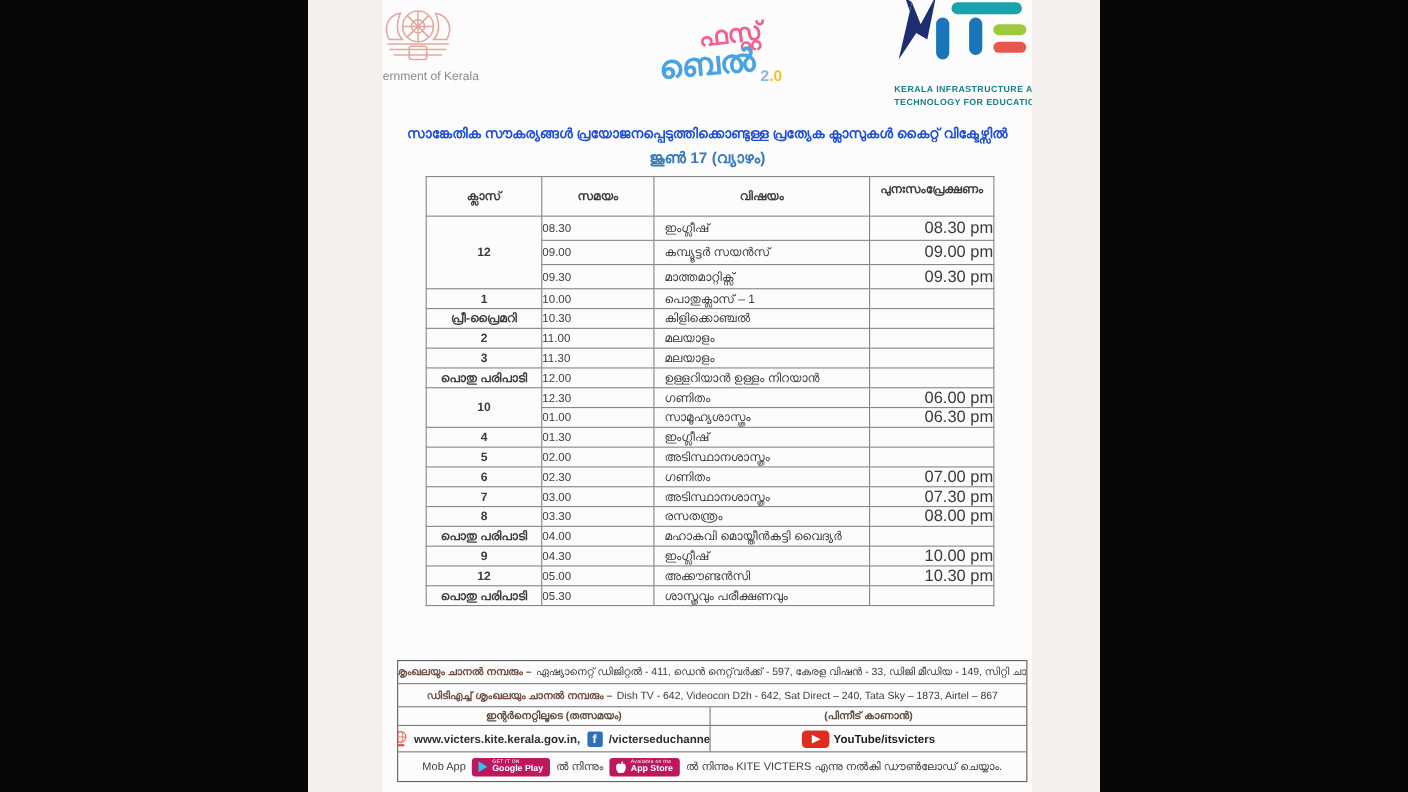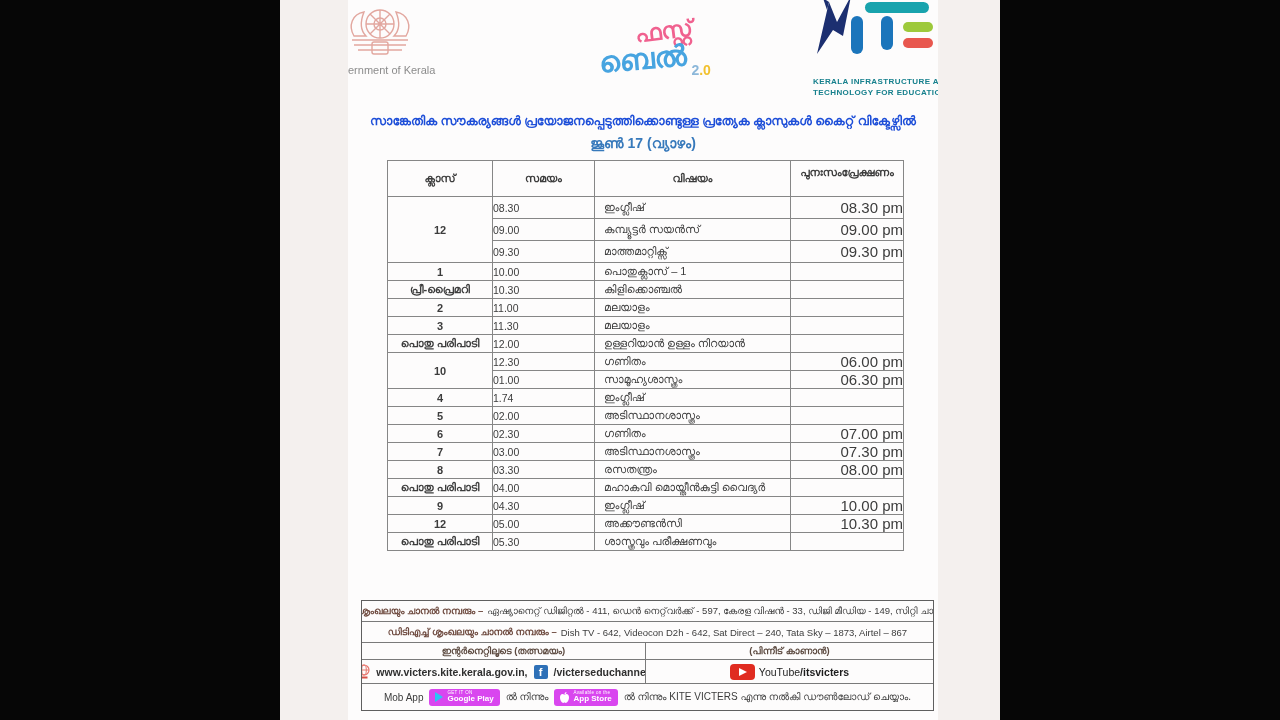--- a/index.html
+++ b/index.html
@@ -74,23 +74,23 @@
   .ib-row.mobapp { height:26px; gap:6px; border-bottom:none; font-size:10px; }
 
   
   .globe-icon { flex:none; }
   .fb-icon { flex:none; width:14px; height:14px; background:#2e70b7; border-radius:2px;
              color:#fff; font-size:11px; font-weight:bold; text-align:center; line-height:14px; }
   .yt-icon { flex:none; width:25px; height:16px; background:#e02b20; border-radius:4px;
              position:relative; }
   .yt-icon::after { content:""; position:absolute; left:9px; top:4px;
              border-left:8px solid #fff; border-top:4px solid transparent; border-bottom:4px solid transparent; }
-  .yt-brand { font-weight:normal; color:#1d1d1d; }
+  .yt-brand { font-weight:bold; color:#1d1d1d; }
   .yt-handle { font-weight:bold; color:#1d1d1d; }
-  .badge { flex:none; height:17px; background:#d946ef; border-radius:3px; color:#fff;
+  .badge { flex:none; height:17px; background:#be185d; border-radius:3px; color:#fff;
            display:inline-flex; align-items:center; gap:4px; padding:0 6px; }
   .badge .btxt { display:flex; flex-direction:column; line-height:1; text-align:left; }
   .badge .btag { font-size:4.5px; letter-spacing:0.3px; }
   .badge .bname { font-size:8px; font-weight:bold; }
   .play-tri { width:0; height:0; border-left:8px solid #29c4f3; border-top:5px solid transparent;
               border-bottom:5px solid transparent; }
 </style>
 </head>
 <body>
 
@@ -208,21 +208,21 @@
               <td class="c-subject">ഗണിതം</td>
               <td class="c-rebroadcast">06.00 pm</td>
             </tr>
             <tr>
               <td class="c-time">01.00</td>
               <td class="c-subject">സാമൂഹ്യശാസ്ത്രം</td>
               <td class="c-rebroadcast">06.30 pm</td>
             </tr>
             <tr>
               <td class="c-class">4</td>
-              <td class="c-time">1.74</td>
+              <td class="c-time">01.30</td>
               <td class="c-subject">ഇംഗ്ലീഷ്</td>
               <td class="c-rebroadcast"></td>
             </tr>
             <tr>
               <td class="c-class">5</td>
               <td class="c-time">02.00</td>
               <td class="c-subject">അടിസ്ഥാനശാസ്ത്രം</td>
               <td class="c-rebroadcast"></td>
             </tr>
             <tr>

